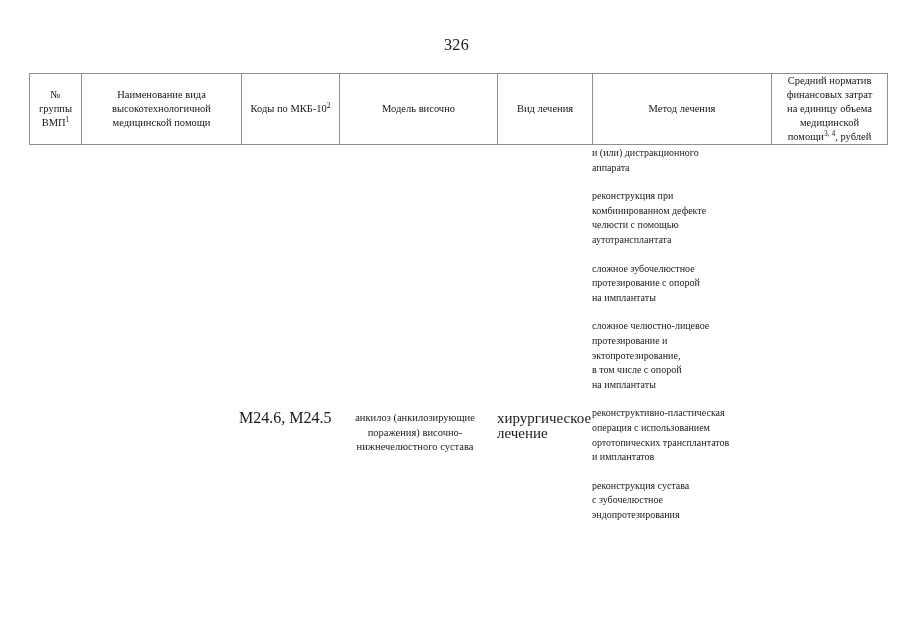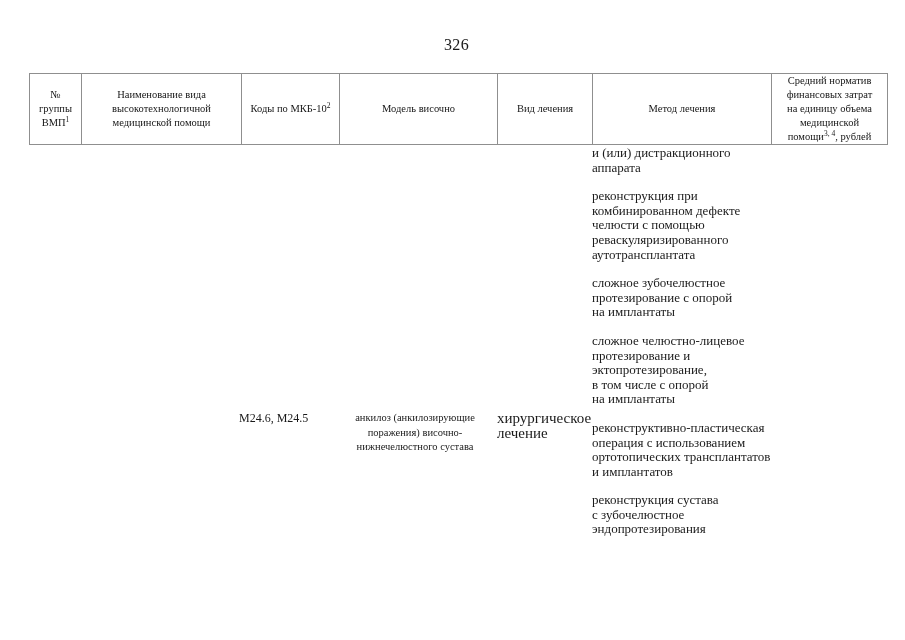--- a/index.html
+++ b/index.html
@@ -75,35 +75,35 @@
     left: 25px;
     top: 146px;
     width: 858px;
     height: 420px;
   }
   .col-method {
     position: absolute;
     left: 563px;
     top: 0;
     width: 200px;
-    font-size: 13px;
+    font-size: 10px;
     line-height: 14.6px;
     color: #1a1a1a;
   }
   .para {
     margin: 0 0 14px 0;
   }
   .para:last-child { margin-bottom: 8px; }
   .para div { white-space: nowrap; }
 
   .row-codes {
     position: absolute;
     left: 210px;
     top: 265px;
-    font-size: 12px;
+    font-size: 16px;
     line-height: 14.6px;
     white-space: nowrap;
     color: #1a1a1a;
   }
   .row-model {
     position: absolute;
     left: 310px;
     top: 265px;
     width: 152px;
     font-size: 10.5px;
@@ -178,21 +178,20 @@
 
     <div class="col-method">
       <div class="para" id="p1">
           <div>и (или) дистракционного</div>
           <div>аппарата</div>
         </div>
       <div class="para" id="p2">
           <div>реконструкция при</div>
           <div>комбинированном дефекте</div>
           <div>челюсти с помощью</div>
-          <div>реваскуляризированного</div>
           <div>аутотрансплантата</div>
         </div>
       <div class="para" id="p3">
           <div>сложное зубочелюстное</div>
           <div>протезирование с опорой</div>
           <div>на имплантаты</div>
         </div>
       <div class="para" id="p4">
           <div>сложное челюстно-лицевое</div>
           <div>протезирование и</div>

